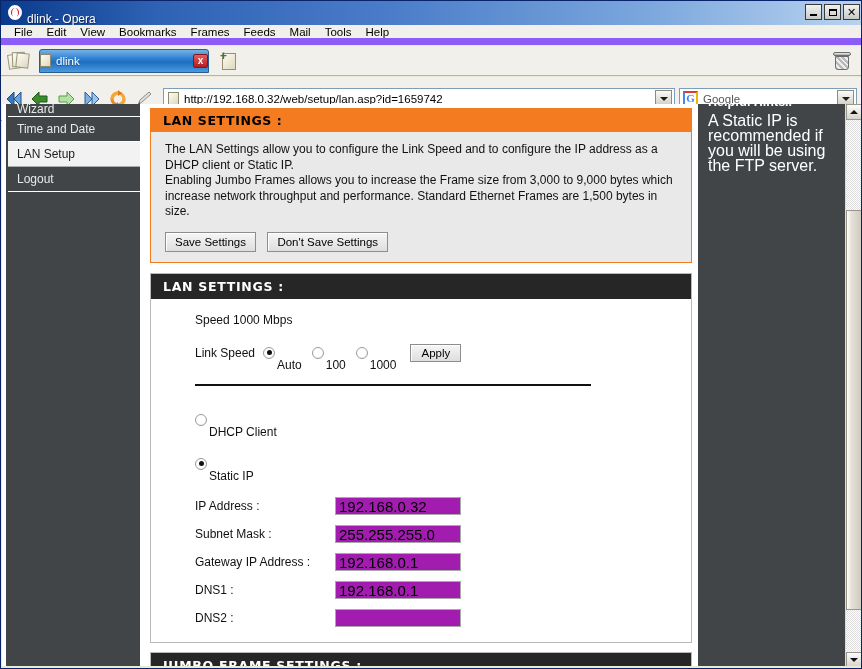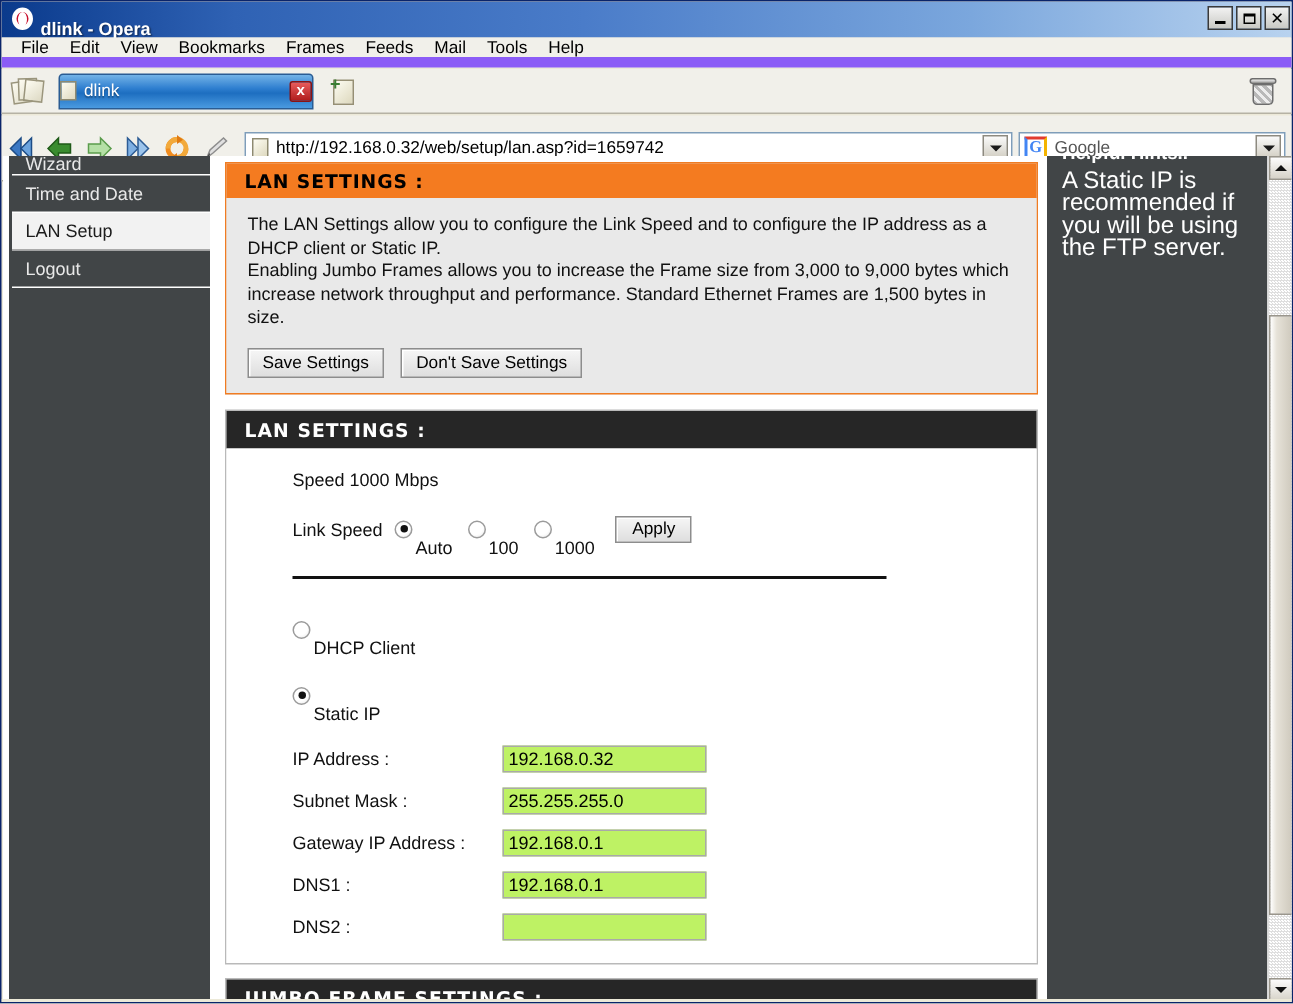--- a/index.html
+++ b/index.html
@@ -36,21 +36,21 @@
     position: absolute; left: 1px; top: 0px;
     width: 14px; height: 15px; border-radius: 50%;
     border: 3px solid #ffffff; background: #c8102e;
   }
   #opera-logo .inner {
     position: absolute; left: 5px; top: 3px;
     width: 6px; height: 10px; border-radius: 50%;
     background: #ffffff;
   }
   #title-text {
-    color: #ffffff; font-size: 12px; font-weight: bold;
+    color: #ffffff; font-size: 12px; font-weight: normal;
     text-shadow: 1px 1px 1px rgba(0,0,0,.45);
     white-space: nowrap;
     margin-top: 12px;
   }
   #win-buttons {
     position: absolute; right: 3px; top: 3px;
     display: flex; gap: 2px;
   }
   .win-btn {
     width: 17px; height: 16px;
@@ -333,24 +333,24 @@
     background: #111;
   }
   .radio-label { font-size: 12px; color: #111; margin-right: 10px; margin-top: 24px; }
 
   hr.divider {
     border: none; border-top: 2px solid #111;
     margin: 9px 100px 12px 44px;
   }
 
   .txtinput {
-    width: 136px; height: 18px;
+    width: 126px; height: 18px;
     border: 1px solid #a9a9a9;
-    background: #bef264;
-    font-size: 12px; color: #000;
+    background: #a21caf;
+    font-size: 15px; color: #000;
     padding: 0 3px;
     line-height: 17px;
     font-family: "Liberation Sans", sans-serif;
     overflow: hidden; white-space: nowrap;
   }
   .field-row { padding: 5px 0 5px 44px; display: flex; align-items: center; }
   .field-row .lbl { width: 140px; flex: none; font-size: 12px; color: #111; }
 
   .apply-row { padding-left: 186px; padding-top: 8px; }
   .apply-btn { padding: 2px 10px; }

